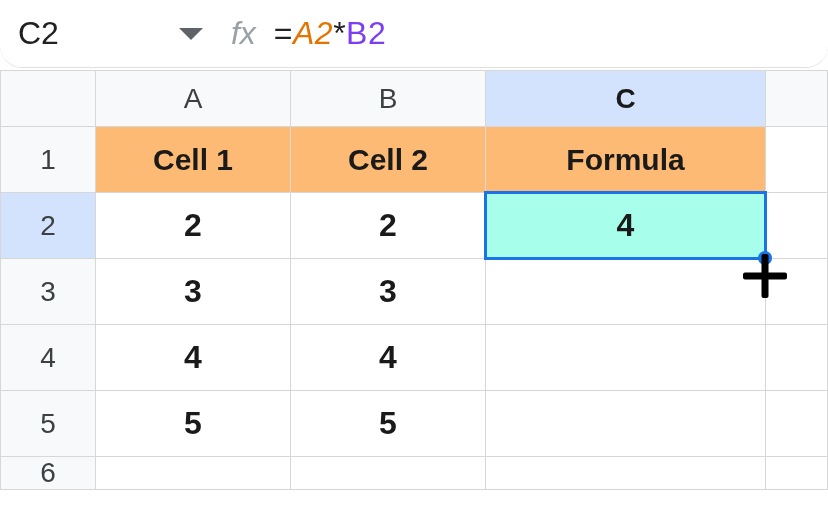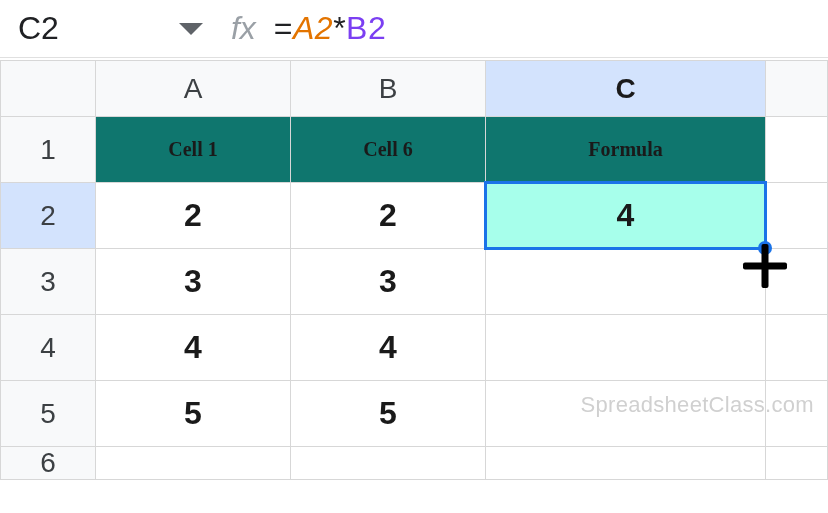--- a/index.html
+++ b/index.html
@@ -7,28 +7,29 @@
     font-family: Arial, Helvetica, sans-serif;
     background: #ffffff;
     width: 828px;
     height: 513px;
     overflow: hidden;
     position: relative;
   }
 
   
   .formula-bar {
-    height: 58px;
+    height: 68px;
     display: flex;
     align-items: center;
     padding: 0 10px 0 18px;
     border-bottom: 1px solid #e0e0e0;
     font-size: 30px;
     color: #3c4043;
     gap: 18px;
+    border-radius: 22px;
   }
   .name-box {
     display: flex;
     align-items: center;
     gap: 120px;
     font-size: 32px;
     font-weight: 400;
     color: #202124;
   }
   .caret-down {
@@ -110,24 +111,23 @@
     text-align: center;
     font-size: 32px;
     font-weight: 700;
     color: #1a1a1a;
     height: 66px;
     background: #ffffff;
   }
 
   
   td.data-header {
-    background: #0f766e;
+    background: #fdba74;
     font-weight: 700;
-    font-size: 20px;
-    font-family: Liberation Serif, serif;
+    font-size: 30px;
   }
 
   
   td.active-cell {
     background: #a7ffeb;
     position: relative;
   }
   .selection-box {
     position: absolute;
     border: 3px solid #1a73e8;
@@ -202,21 +202,21 @@
       <th class="corner"></th>
       <th class="col-a">A</th>
       <th class="col-b">B</th>
       <th class="col-c active-col">C</th>
       <th class="col-extra"></th>
     </tr>
 
     <tr>
       <td class="row-head">1</td>
       <td class="cell data-header">Cell 1</td>
-      <td class="cell data-header">Cell 6</td>
+      <td class="cell data-header">Cell 2</td>
       <td class="cell data-header">Formula</td>
       <td class="cell"></td>
     </tr>
 
     <tr>
       <td class="row-head active-row">2</td>
       <td class="cell">2</td>
       <td class="cell">2</td>
       <td class="cell active-cell">
         <span>4</span>
@@ -255,14 +255,13 @@
     <tr style="height:32px;">
       <td class="row-head" style="height:32px;">6</td>
       <td class="cell" style="height:32px;"></td>
       <td class="cell" style="height:32px;"></td>
       <td class="cell" style="height:32px;"></td>
       <td class="cell" style="height:32px;"></td>
     </tr>
   </tbody>
     </table>
 
-  <div class="watermark">SpreadsheetClass.com</div>
 </div>
 
 </body></html>

